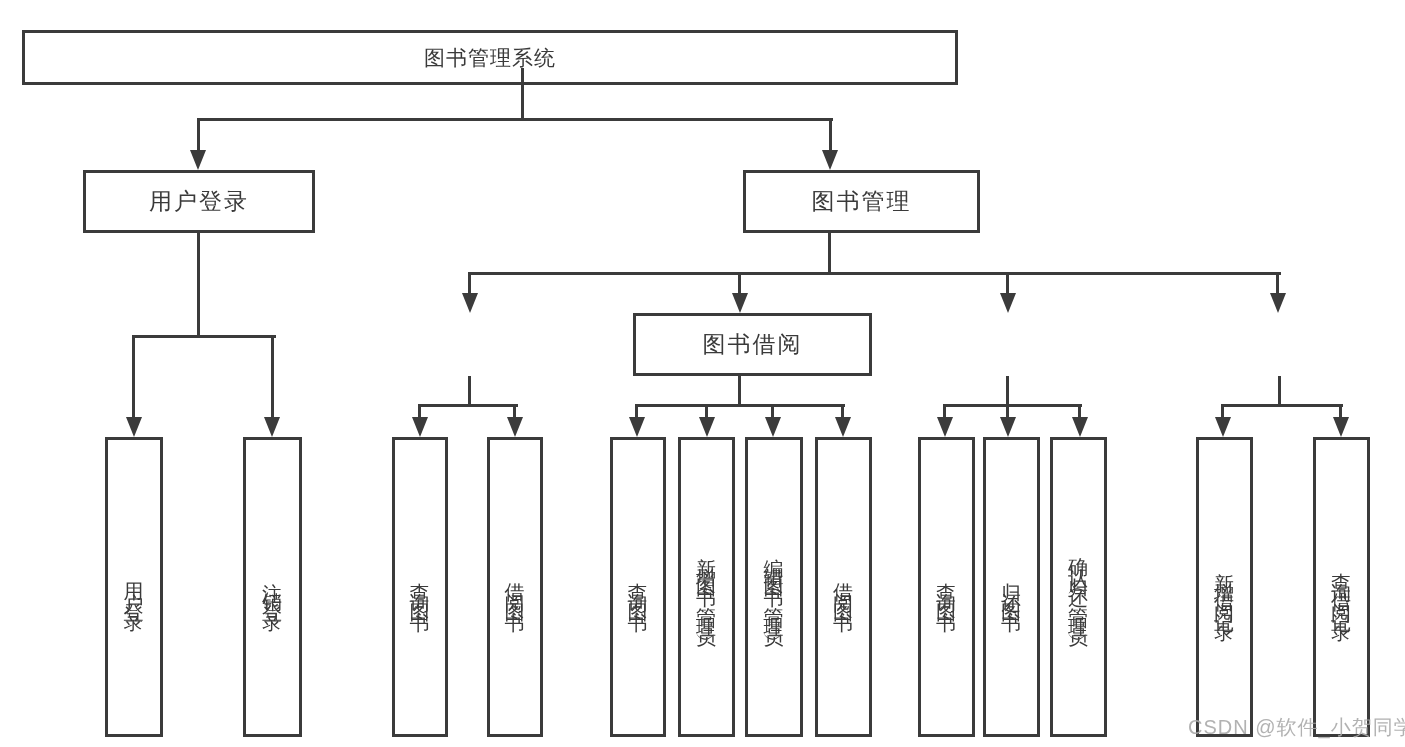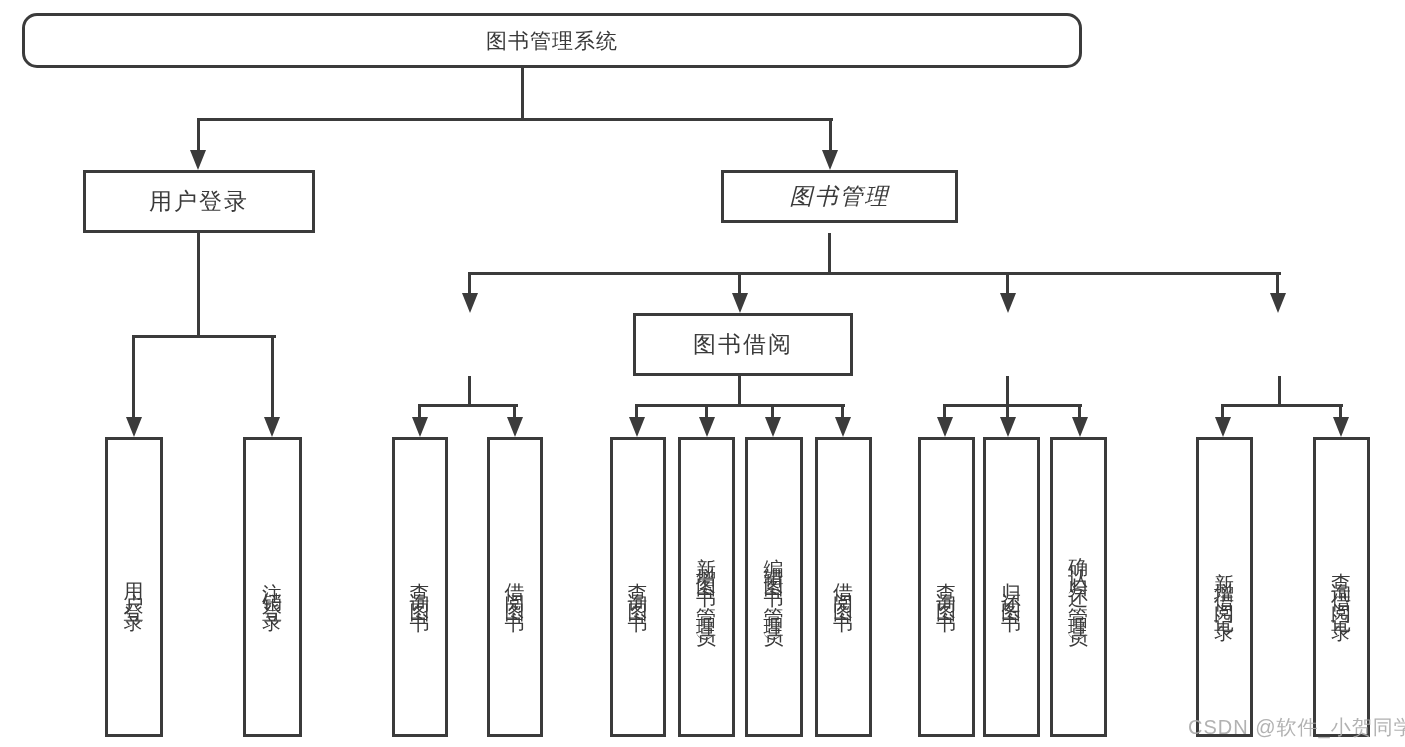--- a/index.html
+++ b/index.html
@@ -27,34 +27,34 @@
   .watermark{
     position:absolute;left:1188px;top:714px;font-size:20px;
     color:rgba(170,170,170,0.9);letter-spacing:1px;white-space:nowrap;z-index:5;
   }
 </style>
 </head>
 <body>
 
 <div class="stage">
 
-  <div class="box" style="left:22px;top:13px;width:1060px;height:55px;border-radius:15px;">
+  <div class="box" style="left:22px;top:30px;width:936px;height:55px;">
     <span class="hlabel root-label">图书管理系统</span>
   </div>
 
   <div class="box" style="left:83px;top:170px;width:232px;height:63px;">
     <span class="hlabel">用户登录</span>
   </div>
 
-  <div class="box" style="left:721px;top:170px;width:237px;height:53px;font-style:italic;">
+  <div class="box" style="left:743px;top:170px;width:237px;height:63px;">
     <span class="hlabel">图书管理</span>
   </div>
 
 
-  <div class="box" style="left:633px;top:313px;width:220px;height:63px;">
+  <div class="box" style="left:633px;top:313px;width:239px;height:63px;">
     <span class="hlabel">图书借阅</span>
   </div>
 
 
 
   <div class="box" style="left:105px;top:437px;width:58px;height:300px;">
     <span class="vlabel">用户登录</span>
   </div>
   <div class="box" style="left:243px;top:437px;width:59px;height:300px;">
     <span class="vlabel">注销登录</span>

